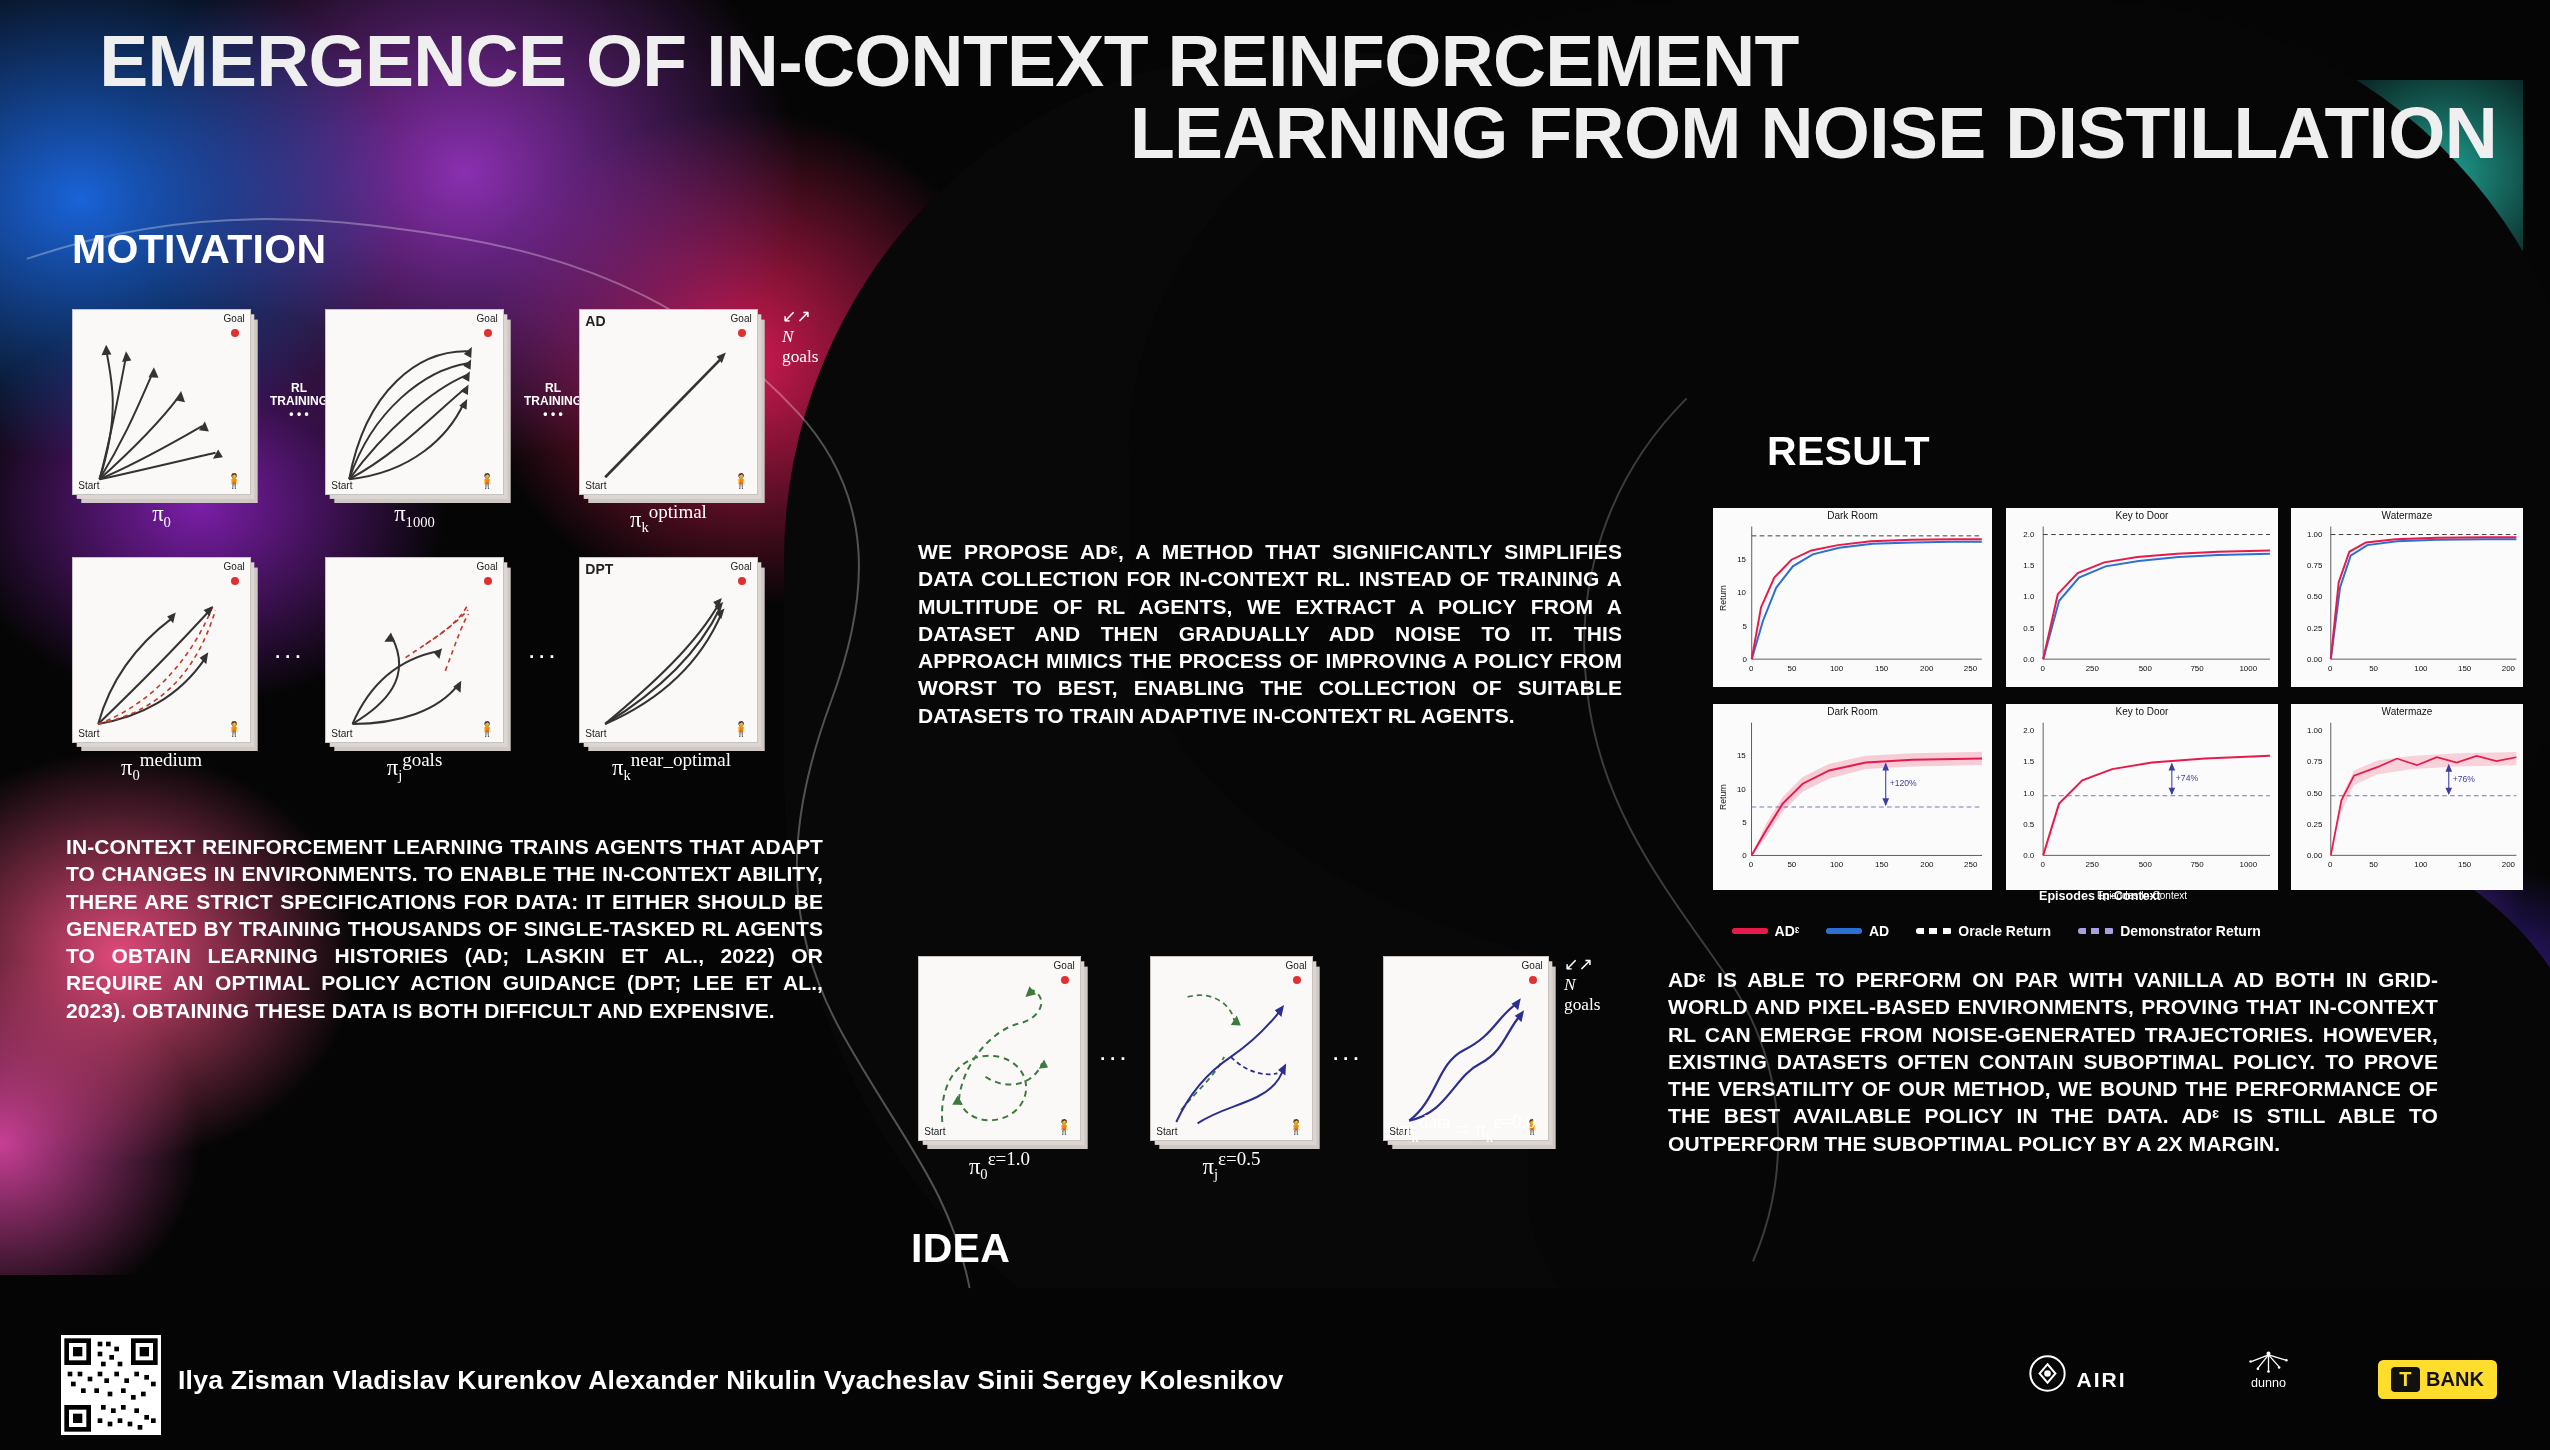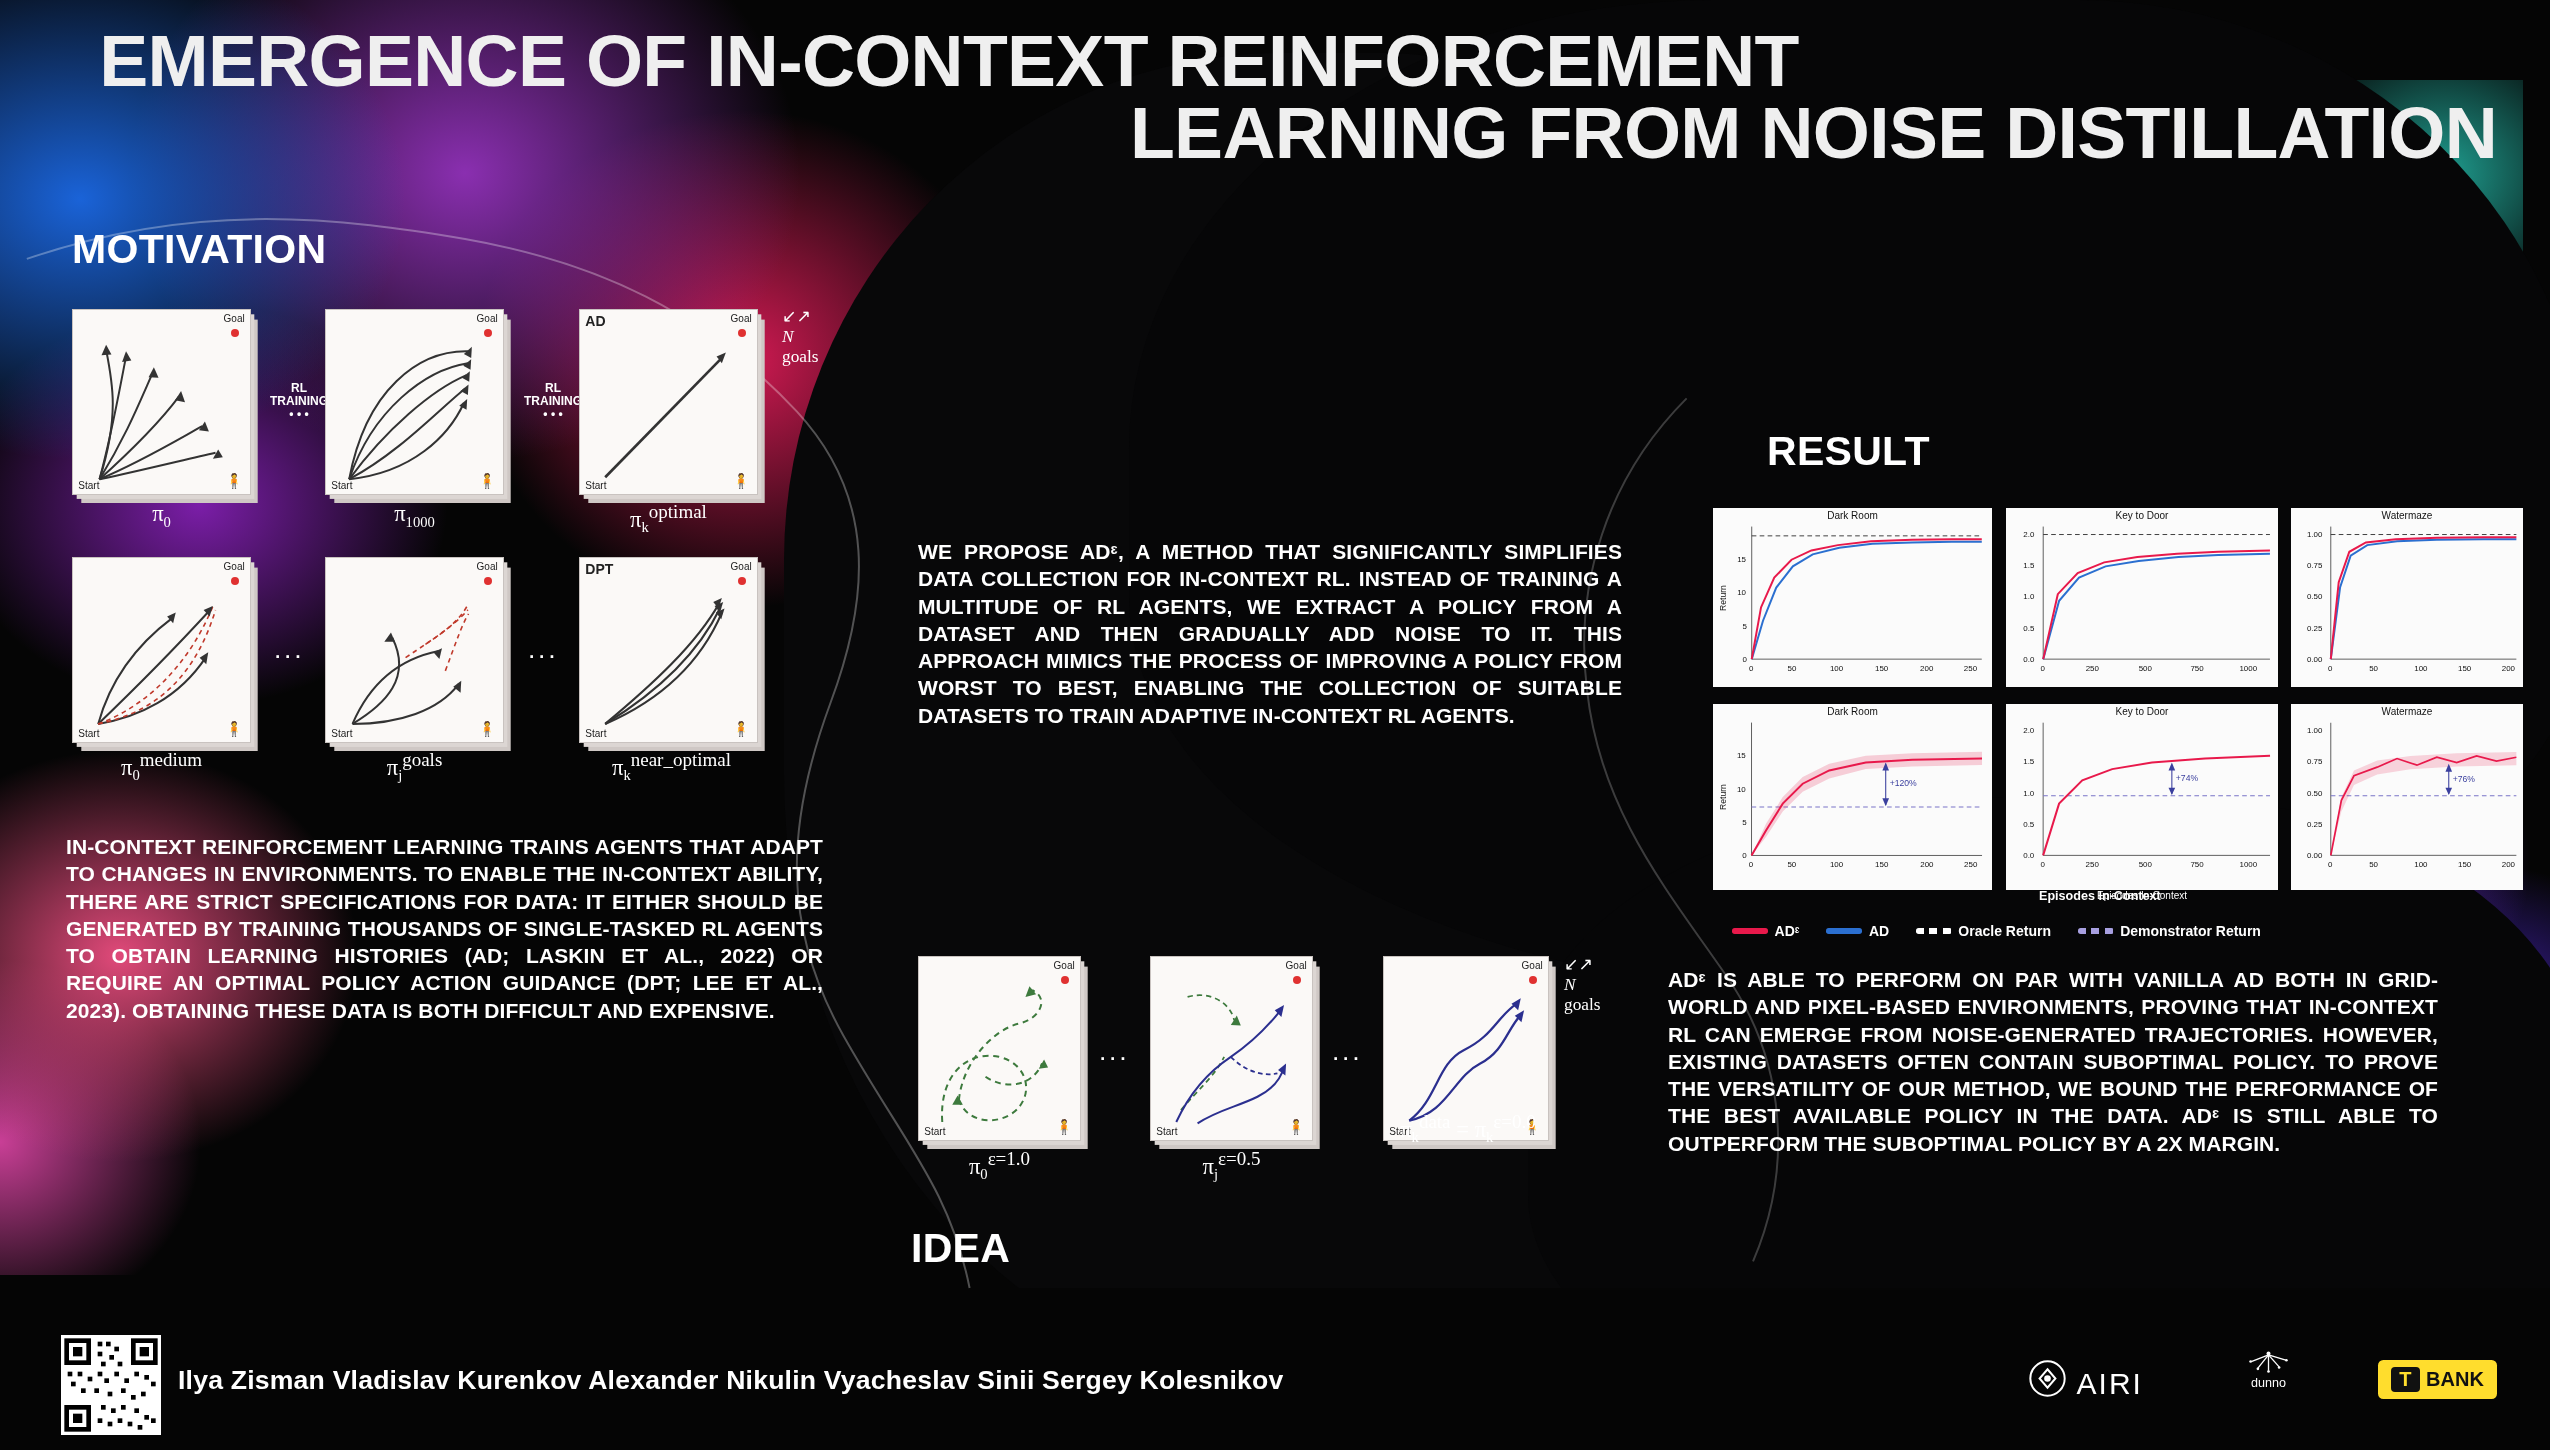--- a/index.html
+++ b/index.html
@@ -653,21 +653,21 @@
   </div>
 
   <div class="authors">Ilya Zisman  Vladislav Kurenkov  Alexander Nikulin  Vyacheslav Sinii  Sergey Kolesnikov</div>
 
   <div class="logo-airi">
     <svg width="37" height="37" viewBox="0 0 56 56">
       <circle cx="28" cy="28" r="26" fill="none" stroke="#fff" stroke-width="3"></circle>
       <polygon points="28,14 40,28 28,42 16,28" fill="none" stroke="#fff" stroke-width="3"></polygon>
       <circle cx="28" cy="28" r="5" fill="#fff"></circle>
     </svg>
-    <span style="font-size:30px;font-weight:normal;letter-spacing:2px;margin-top:12px;">AIRI</span>
+    <span style="font-size:21px;font-weight:bold;letter-spacing:2px;margin-top:12px;">AIRI</span>
   </div>
 
   <div class="logo-dunno">
     <svg width="61" height="43" viewBox="0 0 92 64">
       <g stroke="#fff" stroke-width="2" fill="none">
         <line x1="46" y1="10" x2="30" y2="30"></line>
           <line x1="46" y1="10" x2="62" y2="28"></line>
         <line x1="46" y1="10" x2="46" y2="34"></line>
           <line x1="46" y1="10" x2="20" y2="20"></line>
         <line x1="46" y1="10" x2="72" y2="18"></line>

